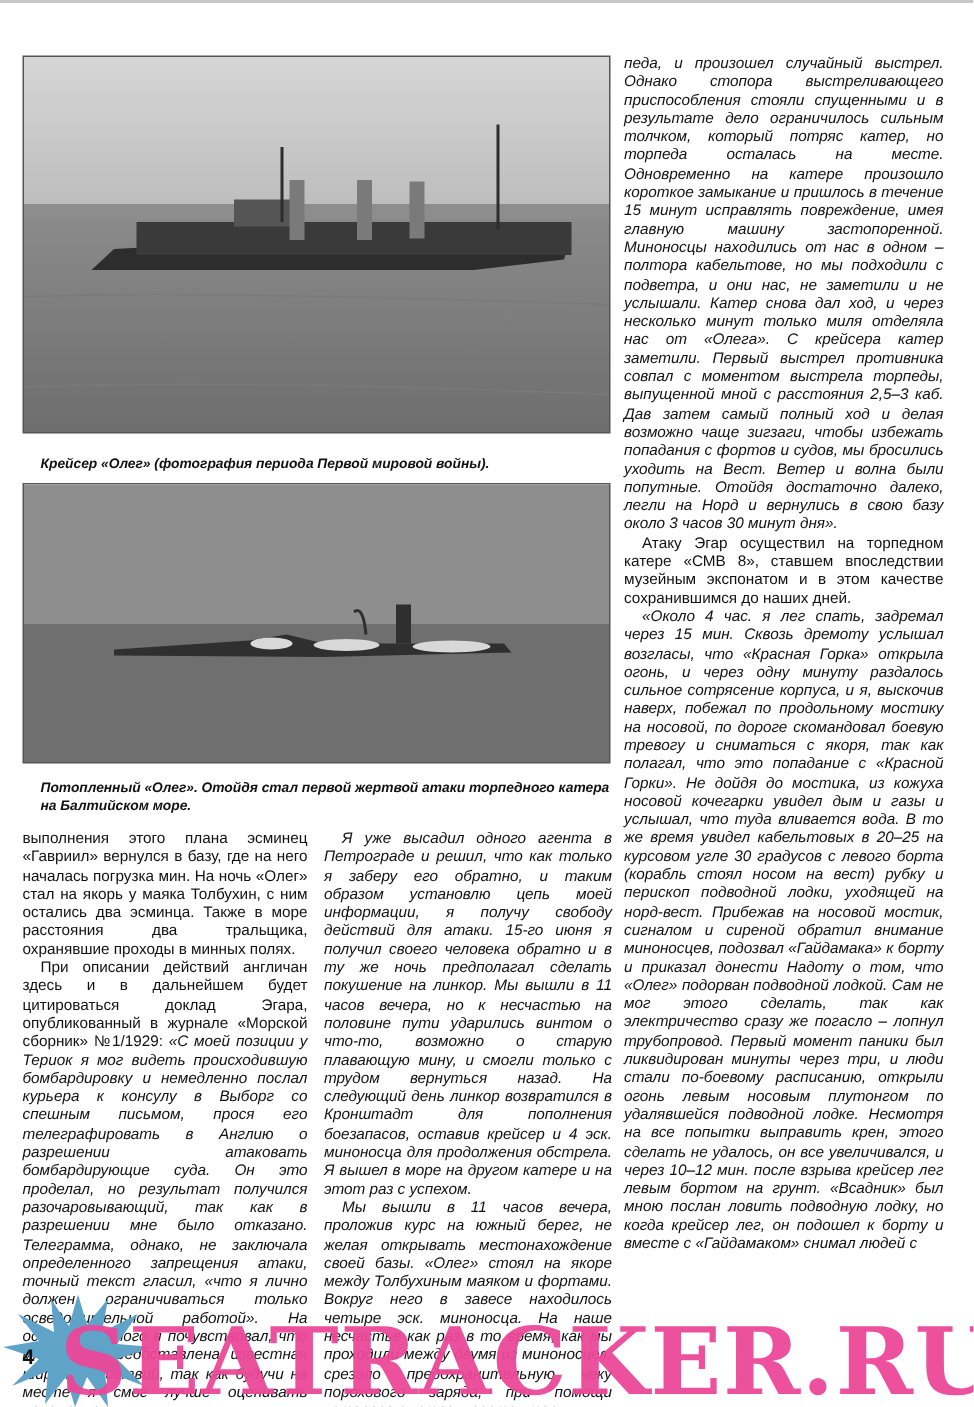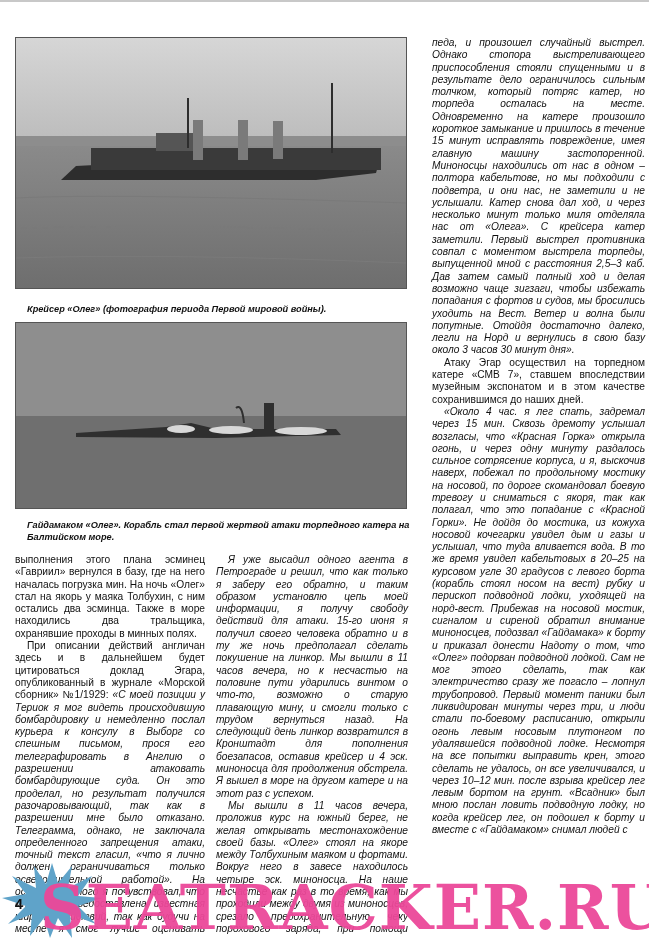--- a/index.html
+++ b/index.html
@@ -15,21 +15,21 @@
     .caption {
       position: absolute; left: 27px; width: 392px;
       font-size: 9.2px; line-height: 12px; font-weight: bold; font-style: italic;
     }
     .cap1 { top: 303px; }
     .cap2 { top: 519px; }
     .col { position: absolute; font-size: 10.2px; line-height: 12.3px; text-align: justify; }
     .col p { margin: 0; text-indent: 12px; }
     .col p.noind { text-indent: 0; }
     .col .it { font-style: italic; }
-    .colR { left: 432px; top: 37px; width: 213px; }
+    .colR { left: 416px; top: 37px; width: 213px; }
     .colA { left: 15px; top: 554px; width: 190px; }
     .colB { left: 216px; top: 554px; width: 192px; }
     .watermark {
       position: absolute; left: 40px; top: 878px; width: 610px; height: 60px;
       font-family: "DejaVu Serif", serif; font-weight: bold; font-size: 62px; line-height: 60px;
       color: #ec4899; letter-spacing: 1px; white-space: nowrap; opacity: 0.95;
     }
     .star { position: absolute; left: 0; top: 858px; width: 105px; height: 80px; }
     .pagenum { position: absolute; left: 15px; top: 896px; font-size: 14px; font-weight: bold; color: #111; }
   </style>
@@ -77,30 +77,30 @@
       <rect x="248" y="80" width="10" height="26"></rect>
       <path d="M220 85 Q226 80 228 100" stroke="#2f2f2f" stroke-width="2" fill="none"></path>
     </g>
     <g fill="#d8d8d8">
       <ellipse cx="165" cy="106" rx="14" ry="4"></ellipse>
       <ellipse cx="215" cy="107" rx="22" ry="4"></ellipse>
       <ellipse cx="285" cy="108" rx="26" ry="4"></ellipse>
     </g>
   </svg>
 </div>
-<div class="caption cap2">Гайдамаком «Олег». Корабль стал первой жертвой атаки торпедного катера на Балтийском море.</div>
+<div class="caption cap2">Потопленный «Олег». Отойдя стал первой жертвой атаки торпедного катера на Балтийском море.</div>
 
 <div class="col colR">
   <p class="it noind">педа, и произошел случайный выстрел. Однако стопора выстреливающего приспособления стояли спущенными и в результате дело ограничилось сильным толчком, который потряс катер, но торпеда осталась на месте. Одновременно на катере произошло короткое замыкание и пришлось в течение 15 минут исправлять повреждение, имея главную машину застопоренной. Миноносцы находились от нас в одном – полтора кабельтове, но мы подходили с подветра, и они нас, не заметили и не услышали. Катер снова дал ход, и через несколько минут только миля отделяла нас от «Олега». С крейсера катер заметили. Первый выстрел противника совпал с моментом выстрела торпеды, выпущенной мной с расстояния 2,5–3 каб. Дав затем самый полный ход и делая возможно чаще зигзаги, чтобы избежать попадания с фортов и судов, мы бросились уходить на Вест. Ветер и волна были попутные. Отойдя достаточно далеко, легли на Норд и вернулись в свою базу около 3 часов 30 минут дня».</p>
-  <p>Атаку Эгар осуществил на торпедном катере «СМВ 7», ставшем впоследствии музейным экспонатом и в этом качестве сохранившимся до наших дней.</p>
+  <p>Атаку Эгар осуществил на торпедном катере «СМВ 8», ставшем впоследствии музейным экспонатом и в этом качестве сохранившимся до наших дней.</p>
   <p class="it">«Около 4 час. я лег спать, задремал через 15 мин. Сквозь дремоту услышал возгласы, что «Красная Горка» открыла огонь, и через одну минуту раздалось сильное сотрясение корпуса, и я, выскочив наверх, побежал по продольному мостику на носовой, по дороге скомандовал боевую тревогу и сниматься с якоря, так как полагал, что это попадание с «Красной Горки». Не дойдя до мостика, из кожуха носовой кочегарки увидел дым и газы и услышал, что туда вливается вода. В то же время увидел кабельтовых в 20–25 на курсовом угле 30 градусов с левого борта (корабль стоял носом на вест) рубку и перископ подводной лодки, уходящей на норд-вест. Прибежав на носовой мостик, сигналом и сиреной обратил внимание миноносцев, подозвал «Гайдамака» к борту и приказал донести Надоту о том, что «Олег» подорван подводной лодкой. Сам не мог этого сделать, так как электричество сразу же погасло – лопнул трубопровод. Первый момент паники был ликвидирован минуты через три, и люди стали по-боевому расписанию, открыли огонь левым носовым плутонгом по удалявшейся подводной лодке. Несмотря на все попытки выправить крен, этого сделать не удалось, он все увеличивался, и через 10–12 мин. после взрыва крейсер лег левым бортом на грунт. «Всадник» был мною послан ловить подводную лодку, но когда крейсер лег, он подошел к борту и вместе с «Гайдамаком» снимал людей с</p>
 </div>
 
 <div class="col colA">
-  <p class="noind">выполнения этого плана эсминец «Гавриил» вернулся в базу, где на него началась погрузка мин. На ночь «Олег» стал на якорь у маяка Толбухин, с ним остались два эсминца. Также в море находились два тральщика, охранявшие проходы в минных полях.</p>
+  <p class="noind">выполнения этого плана эсминец «Гавриил» вернулся в базу, где на него началась погрузка мин. На ночь «Олег» стал на якорь у маяка Толбухин, с ним остались два эсминца. Также в море расстояния два тральщика, охранявшие проходы в минных полях.</p>
   <p><span>При описании действий англичан здесь и в дальнейшем будет цитироваться доклад Эгара, опубликованный в журнале «Морской сборник» №1/1929: </span><span class="it">«С моей позиции у Териок я мог видеть происходившую бомбардировку и немедленно послал курьера к консулу в Выборг со спешным письмом, прося его телеграфировать в Англию о разрешении атаковать бомбардирующие суда. Он это проделал, но результат получился разочаровывающий, так как в разрешении мне было отказано. Телеграмма, однако, не заключала определенного запрещения атаки, точный текст гласил, «что я лично должен ограничиваться только осведомительной работой». На основании этого я почувствовал, что мне была предоставлена известная широта действий, так как будучи на месте я смог лучше оценивать положение.</span></p>
 </div>
 
 <div class="col colB">
   <p class="it">Я уже высадил одного агента в Петрограде и решил, что как только я заберу его обратно, и таким образом установлю цепь моей информации, я получу свободу действий для атаки. 15-го июня я получил своего человека обратно и в ту же ночь предполагал сделать покушение на линкор. Мы вышли в 11 часов вечера, но к несчастью на половине пути ударились винтом о что-то, возможно о старую плавающую мину, и смогли только с трудом вернуться назад. На следующий день линкор возвратился в Кронштадт для пополнения боезапасов, оставив крейсер и 4 эск. миноносца для продолжения обстрела. Я вышел в море на другом катере и на этот раз с успехом.</p>
   <p class="it">Мы вышли в 11 часов вечера, проложив курс на южный берег, не желая открывать местонахождение своей базы. «Олег» стоял на якоре между Толбухиным маяком и фортами. Вокруг него в завесе находилось четыре эск. миноносца. На наше несчастье как раз в то время, как мы проходили между двумя из миноносцев, срезало предохранительную чеку порохового заряда, при помощи которого выстреливается тор-</p>
 </div>
 
 <svg class="star" viewBox="0 0 105 80">
   <polygon fill="#5fa3c9" points="52,5 58,25 72,8 68,30 92,18 78,38 102,40 78,48 96,66 70,56 72,80 58,60 50,80 44,60 30,78 32,56 8,66 26,48 2,40 26,36 12,18 36,30 34,8 46,26"></polygon>

